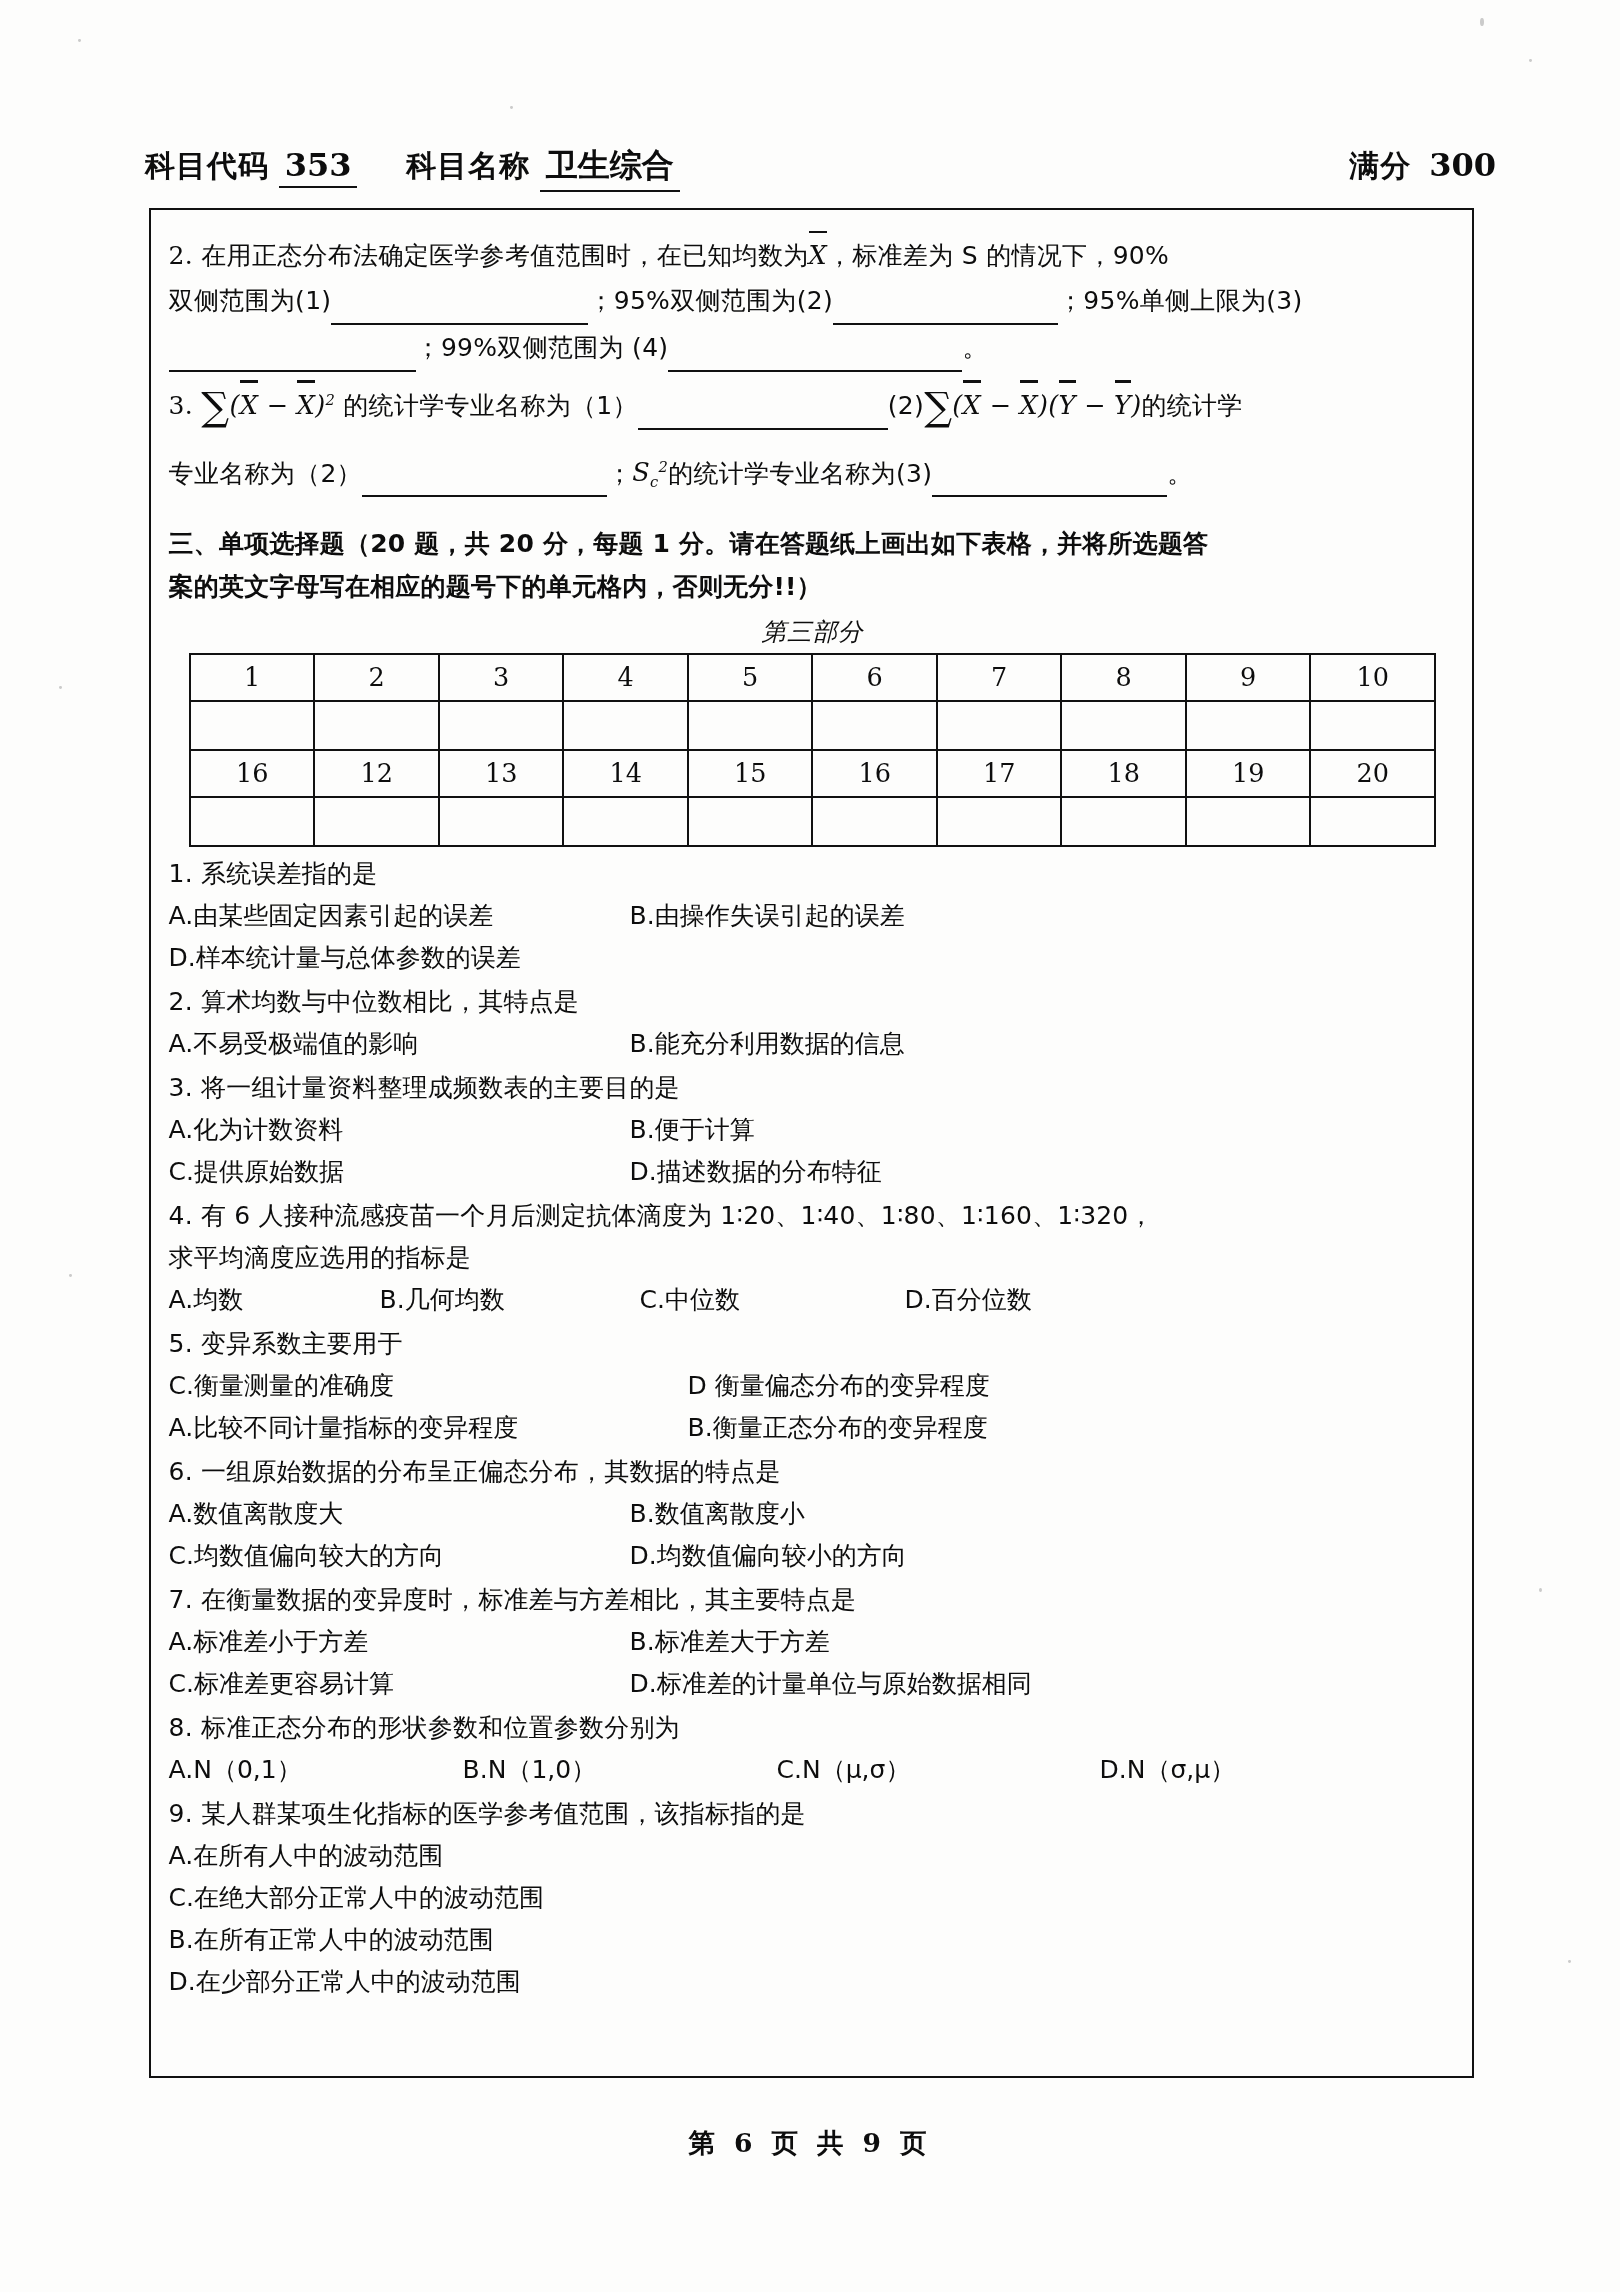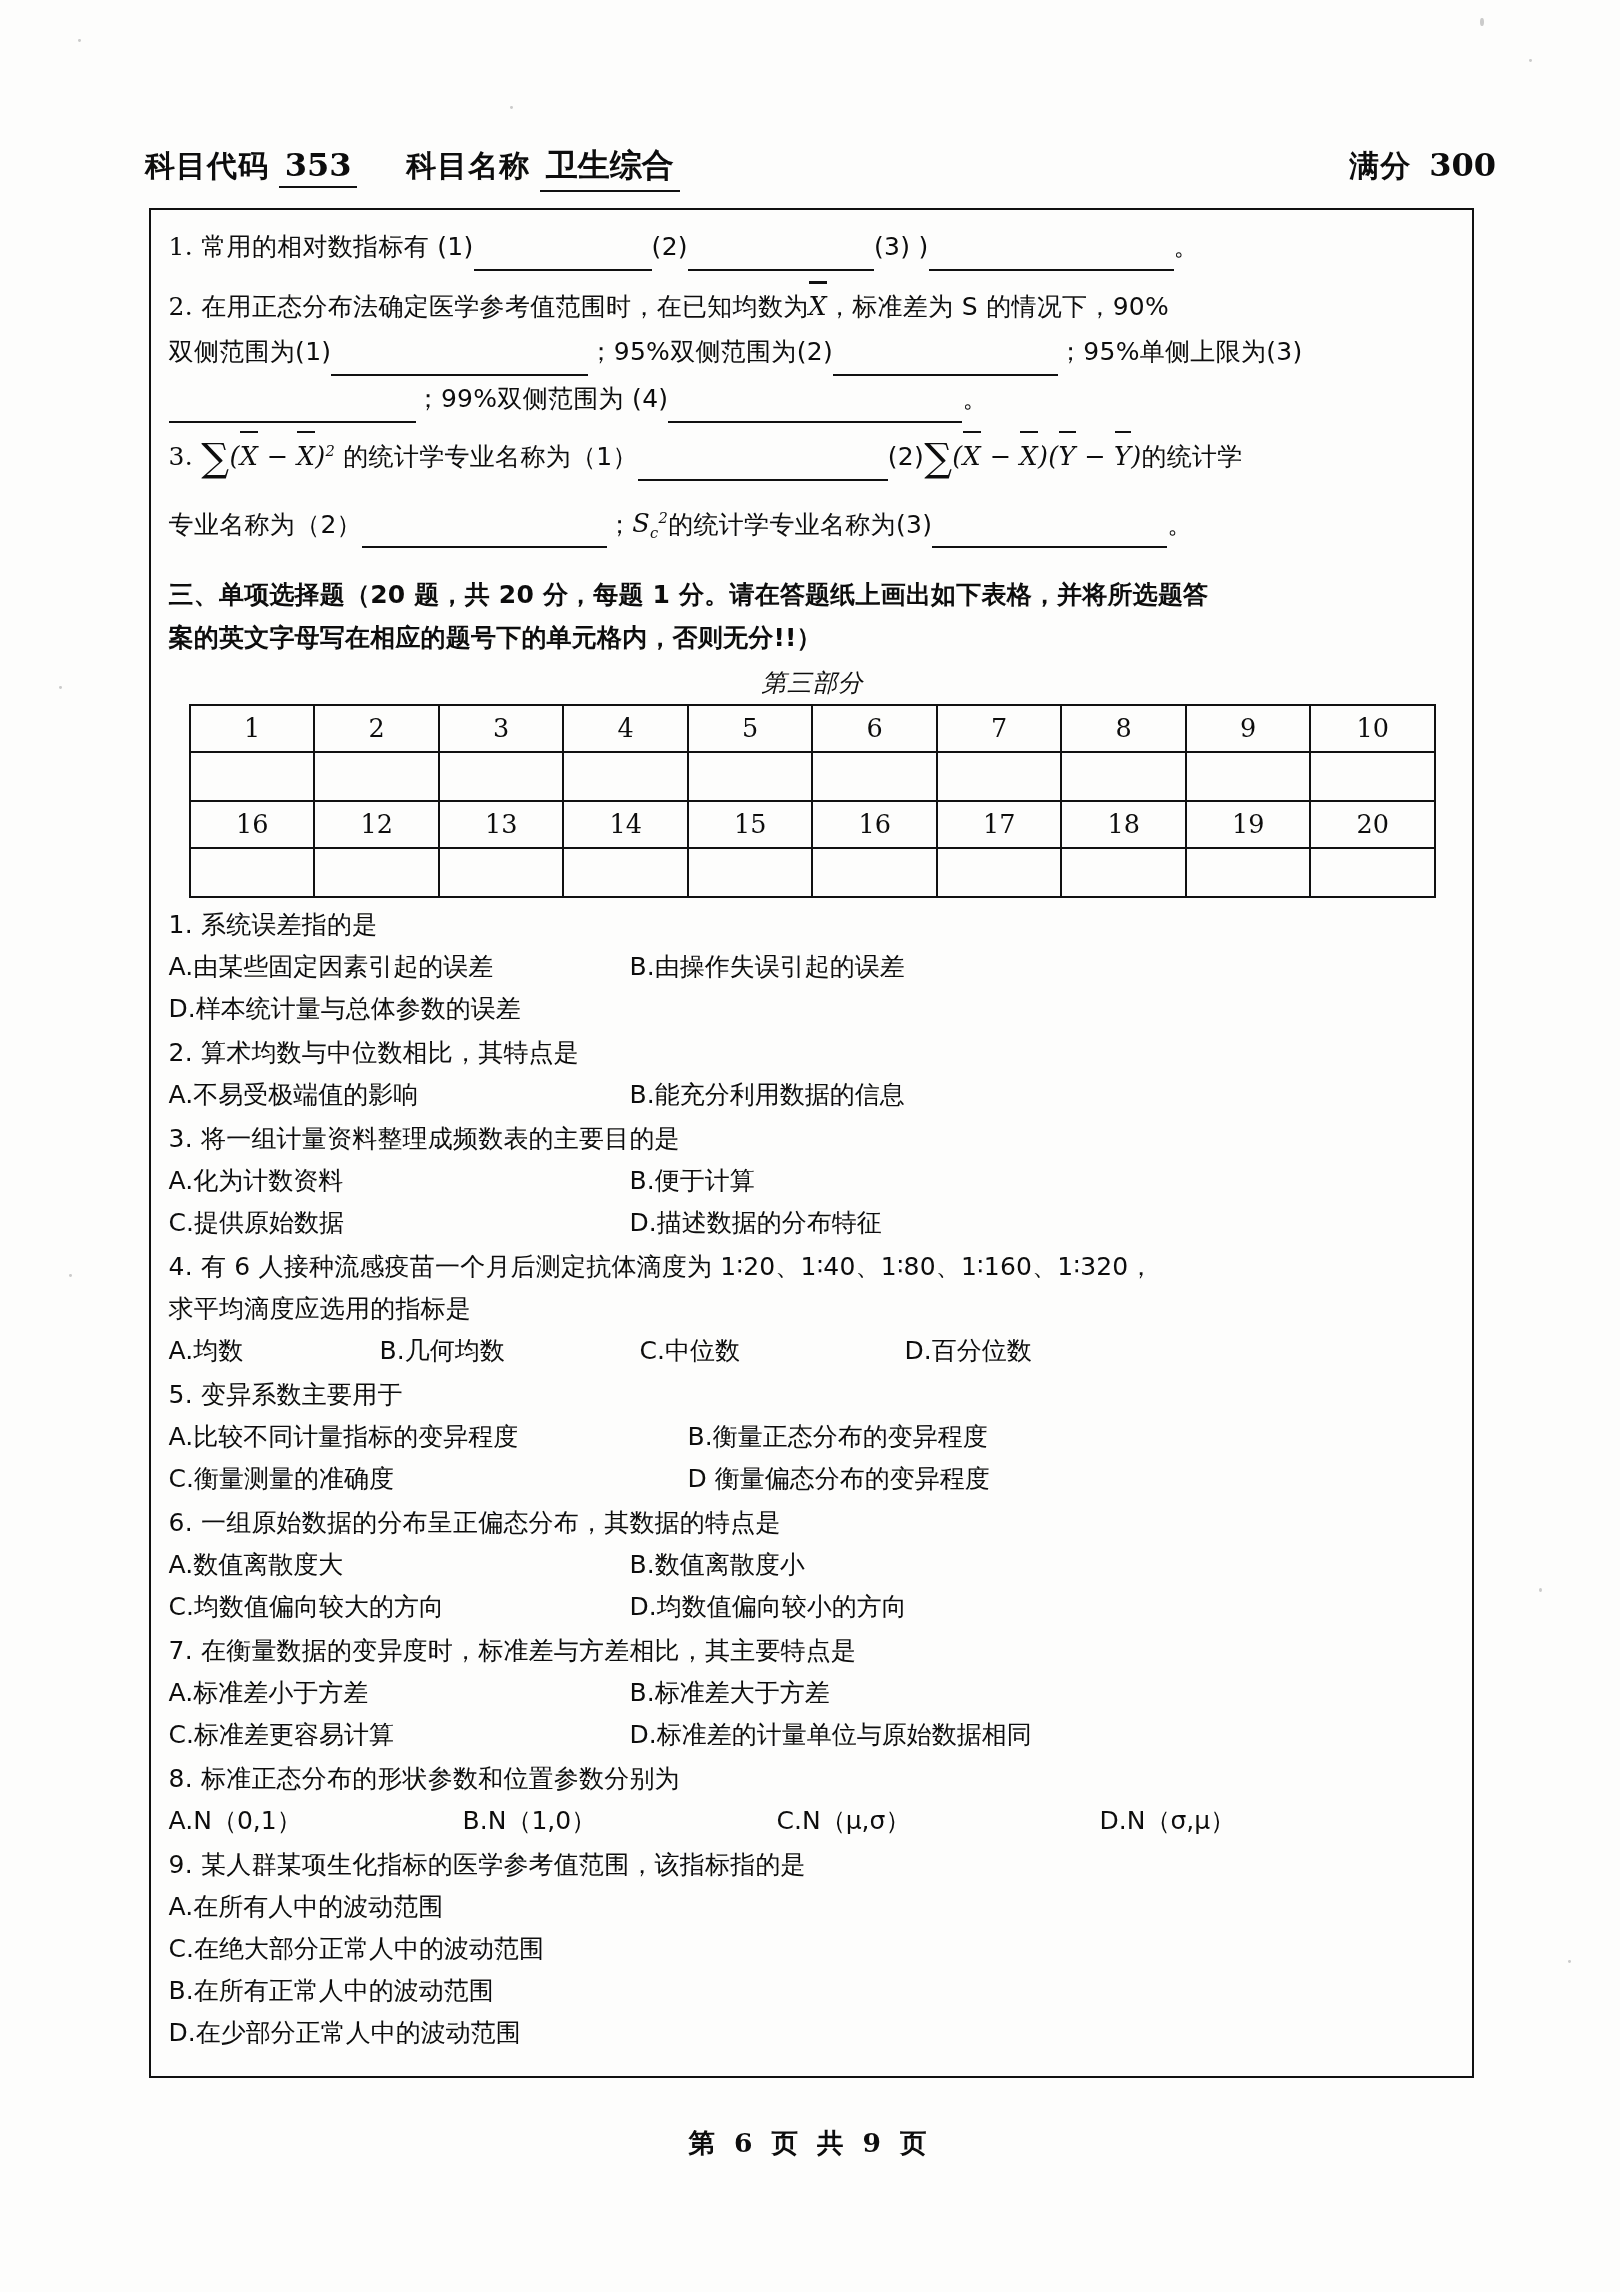--- a/index.html
+++ b/index.html
@@ -231,25 +231,20 @@
     <span class="hdr-val">卫生综合</span>
     <span class="hdr-right">
       <span class="hdr-lbl">满分</span>
       <span class="hdr-score">300</span>
     </span>
   </div>
 
   <div class="box">
     <div class="inner">
 
-      <div class="line fib1">
-        <span class="num">1.</span>
-        <span>常用的相对数指标有</span>
-        <span>(1)</span><span class="blk" style="width:178px;">&nbsp;</span><span>(2)</span><span class="blk" style="width:186px;">&nbsp;</span><span>(3) )</span><span class="blk" style="width:245px;">&nbsp;</span><span>。</span>
-      </div>
 
       <div class="line fib2">
         <span class="num">2.</span>
         <span>在用正态分布法确定医学参考值范围时，在已知均数为</span><span class="math ovl">X</span><span>，标准差为 S 的情况下，90%</span>
       </div>
       <div class="line">
         <span>双侧范围为(1)</span><span class="blk" style="width:257px;">&nbsp;</span><span>；95%双侧范围为(2)</span><span class="blk" style="width:225px;">&nbsp;</span><span>；95%单侧上限为(3)</span>
       </div>
       <div class="line">
         <span class="blk" style="width:247px;">&nbsp;</span><span>；99%双侧范围为 (4)</span><span class="blk" style="width:294px;">&nbsp;</span><span>。</span>
@@ -367,26 +362,26 @@
           <span class="opt">B.几何均数</span>
           <span class="opt">C.中位数</span>
           <span class="opt">D.百分位数</span>
         </div>
       </div>
 
       <div class="mcq">
         <div class="stem">5. 变异系数主要用于</div>
         <div class="opts">
           <div class="optrow">
+            <span class="opt" style="width:519px;flex:none;">C.衡量测量的准确度</span>
+            <span class="opt">D 衡量偏态分布的变异程度</span>
+          </div>
+          <div class="optrow">
             <span class="opt" style="width:519px;flex:none;">A.比较不同计量指标的变异程度</span>
             <span class="opt">B.衡量正态分布的变异程度</span>
-          </div>
-          <div class="optrow">
-            <span class="opt" style="width:519px;flex:none;">C.衡量测量的准确度</span>
-            <span class="opt">D 衡量偏态分布的变异程度</span>
           </div>
         </div>
       </div>
 
       <div class="mcq">
         <div class="stem">6. 一组原始数据的分布呈正偏态分布，其数据的特点是</div>
         <div class="opts">
           <div class="optrow">
             <span class="opt">A.数值离散度大</span>
             <span class="opt">B.数值离散度小</span>

